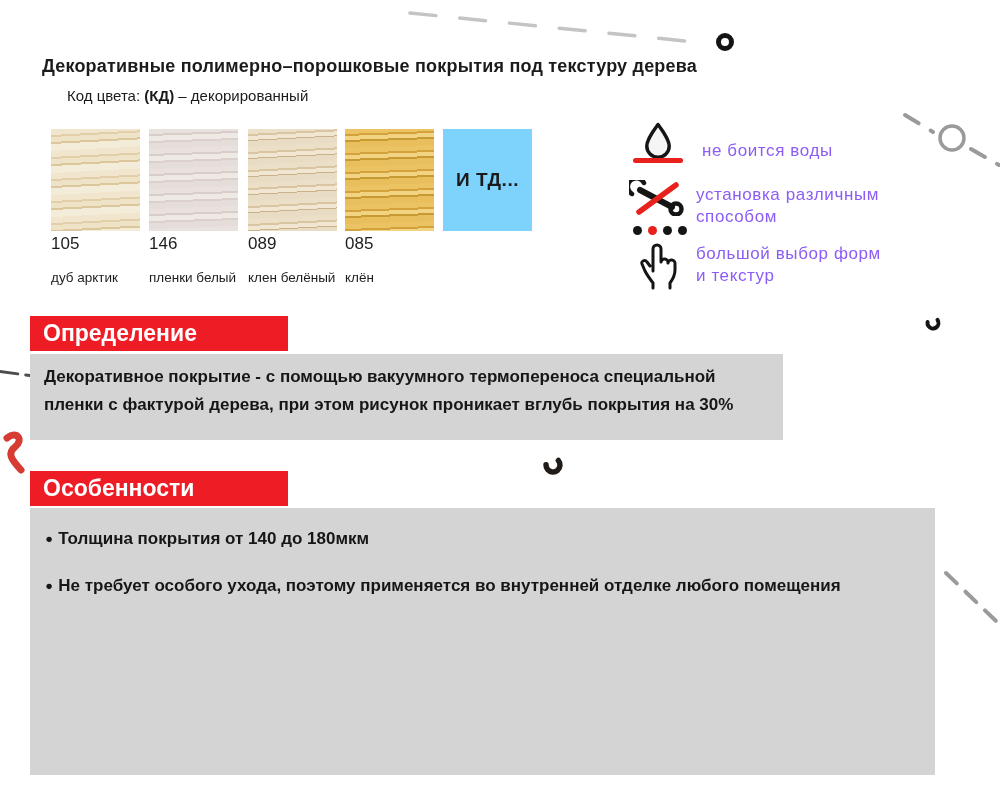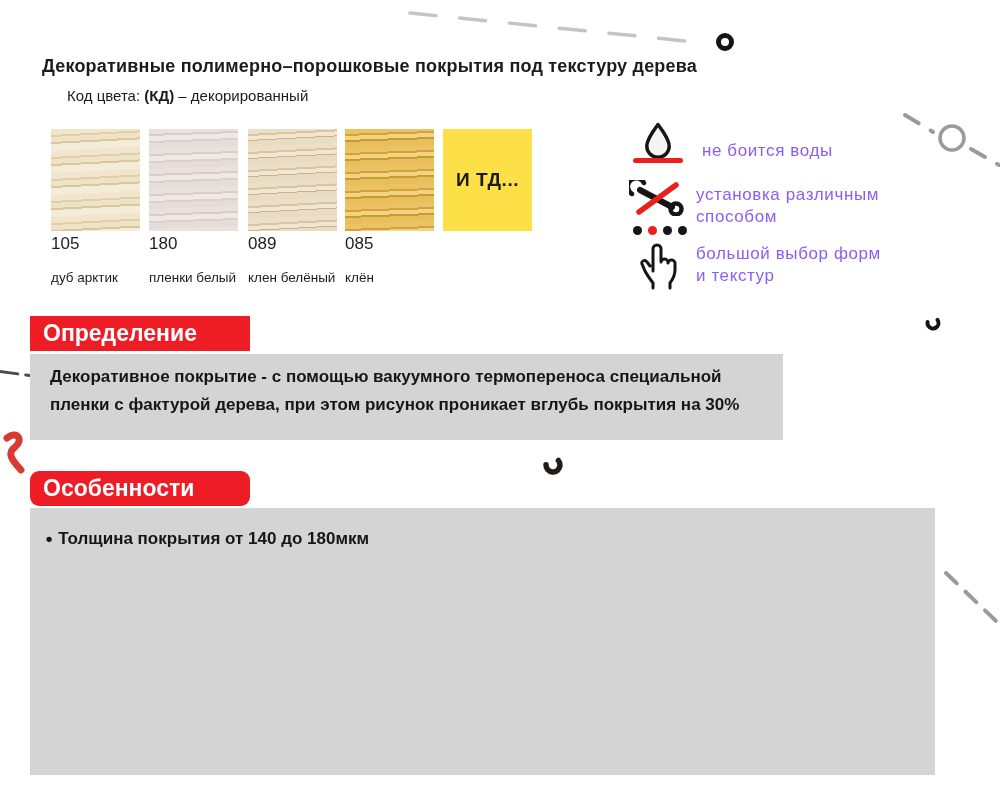--- a/index.html
+++ b/index.html
@@ -19,47 +19,47 @@
   
   .swatch{top:129px;width:89px;height:102px;}
   .sw-0{left:51px;background:
     repeating-linear-gradient(177deg,#f1e6cd 0 6px,#e2cfa9 6px 8px,#eee3c6 8px 13px,#dcc69c 13px 15px,#f3ecd8 15px 22px);}
   .sw-1{left:149px;background:
     repeating-linear-gradient(178deg,#e8e1de 0 5px,#d8cdc9 5px 7px,#efe9e6 7px 12px,#dcd0cc 12px 14px,#e5ddda 14px 20px);}
   .sw-2{left:248px;background:
     repeating-linear-gradient(177deg,#ecdfc8 0 5px,#d9c5a2 5px 7px,#f0e6d2 7px 11px,#c9b189 11px 12px,#e9dcc4 12px 18px);}
   .sw-3{left:345px;background:
     repeating-linear-gradient(178deg,#ecc363 0 5px,#d3a23c 5px 7px,#f2d382 7px 11px,#c89a33 11px 13px,#e8bf5c 13px 19px);}
-  .sw-etc{left:443px;background:#fde047;display:flex;align-items:center;justify-content:center;
+  .sw-etc{left:443px;background:#7dd3fc;display:flex;align-items:center;justify-content:center;
     font-size:19px;font-weight:bold;color:#1a1a1a;letter-spacing:.5px;}
   .sw-label{top:234px;width:89px;text-align:left;line-height:1.15;}
   .sw-label .code{font-size:17px;color:#1d1d1d;display:block;}
   .sw-label .name{font-size:13.5px;color:#1d1d1d;display:block;margin-top:16px;}
   .lb-0{left:51px;} .lb-1{left:149px;} .lb-2{left:248px;} .lb-3{left:345px;}
 
   
   .feature-label{font-size:17px;color:#8b5cf6;letter-spacing:.6px;line-height:22px;white-space:pre-line;}
   .f1-label{left:702px;top:140px;}
   .f2-label{left:696px;top:184px;}
   .f3-label{left:696px;top:243px;}
   .drop-wrap{left:636px;top:121px;}
   .red-underline{left:633px;top:158px;width:50px;height:5px;border-radius:2.5px;background:#e8211d;}
   .tools-wrap{left:629px;top:180px;}
   .dots-row{left:633px;top:226px;display:flex;gap:6px;}
   .dots-row span{width:9px;height:9px;border-radius:50%;background:#151515;display:block;}
   .dots-row span.red{background:#e8211d;}
   .hand-wrap{left:637px;top:238px;}
 
   
-  .sec-header{left:30px;width:220px;height:35px;background:#ee1c25;color:#ffffff;
+  .sec-header{left:30px;width:258px;height:35px;background:#ee1c25;color:#ffffff;
     font-size:23px;font-weight:bold;display:flex;align-items:center;padding-left:13px;box-sizing:border-box;}
   .def-header{top:316px;}
   .def-body{left:30px;top:354px;width:753px;height:86px;background:#d4d4d4;box-sizing:border-box;
-    padding:9px 20px;font-size:17px;font-weight:bold;line-height:28px;color:#161616;}
-  .pec-header{top:471px;border-radius:9px;}
+    padding:9px 14px;font-size:17px;font-weight:bold;line-height:28px;color:#161616;}
+  .pec-header{top:471px;}
   .pec-body{left:30px;top:508px;width:905px;height:267px;background:#d4d4d4;box-sizing:border-box;
     padding:16px 11px 0 14px;font-size:17px;font-weight:bold;line-height:30px;color:#161616;}
   .bullet{margin:0 0 17px 0;}
   .bullet .mark{display:inline-block;transform:scale(.75);margin-right:4px;}
 
   
   .donut{left:716px;top:33px;width:8px;height:8px;border:5px solid #141414;border-radius:50%;background:#fff;}
   svg{display:block;}
 </style>
 </head>
@@ -99,21 +99,21 @@
 <div class="abs swatch sw-1"></div>
 <div class="abs swatch sw-2"></div>
 <div class="abs swatch sw-3"></div>
 <div class="abs swatch sw-etc">И ТД...</div>
 
 <div class="abs sw-label lb-0">
   <span class="code">105</span>
   <span class="name">дуб арктик</span>
 </div>
 <div class="abs sw-label lb-1">
-  <span class="code">180</span>
+  <span class="code">146</span>
   <span class="name">пленки белый</span>
 </div>
 <div class="abs sw-label lb-2">
   <span class="code">089</span>
   <span class="name">клен белёный</span>
 </div>
 <div class="abs sw-label lb-3">
   <span class="code">085</span>
   <span class="name">клён</span>
 </div>
@@ -150,13 +150,14 @@
 </div>
 <div class="abs feature-label f3-label">большой выбор форм
 и текстур</div>
 
 <div class="abs sec-header def-header">Определение</div>
 <div class="abs def-body">Декоративное покрытие - с помощью вакуумного термопереноса специальной пленки с фактурой дерева, при этом рисунок проникает вглубь покрытия на 30%</div>
 
 <div class="abs sec-header pec-header">Особенности</div>
 <div class="abs pec-body">
   <p class="bullet"><span class="mark">●</span><span>Толщина покрытия от 140 до 180мкм</span></p>
+  <p class="bullet"><span class="mark">●</span><span>Не требует особого ухода, поэтому применяется во внутренней отделке любого помещения</span></p>
 </div>
 
 </body></html>

